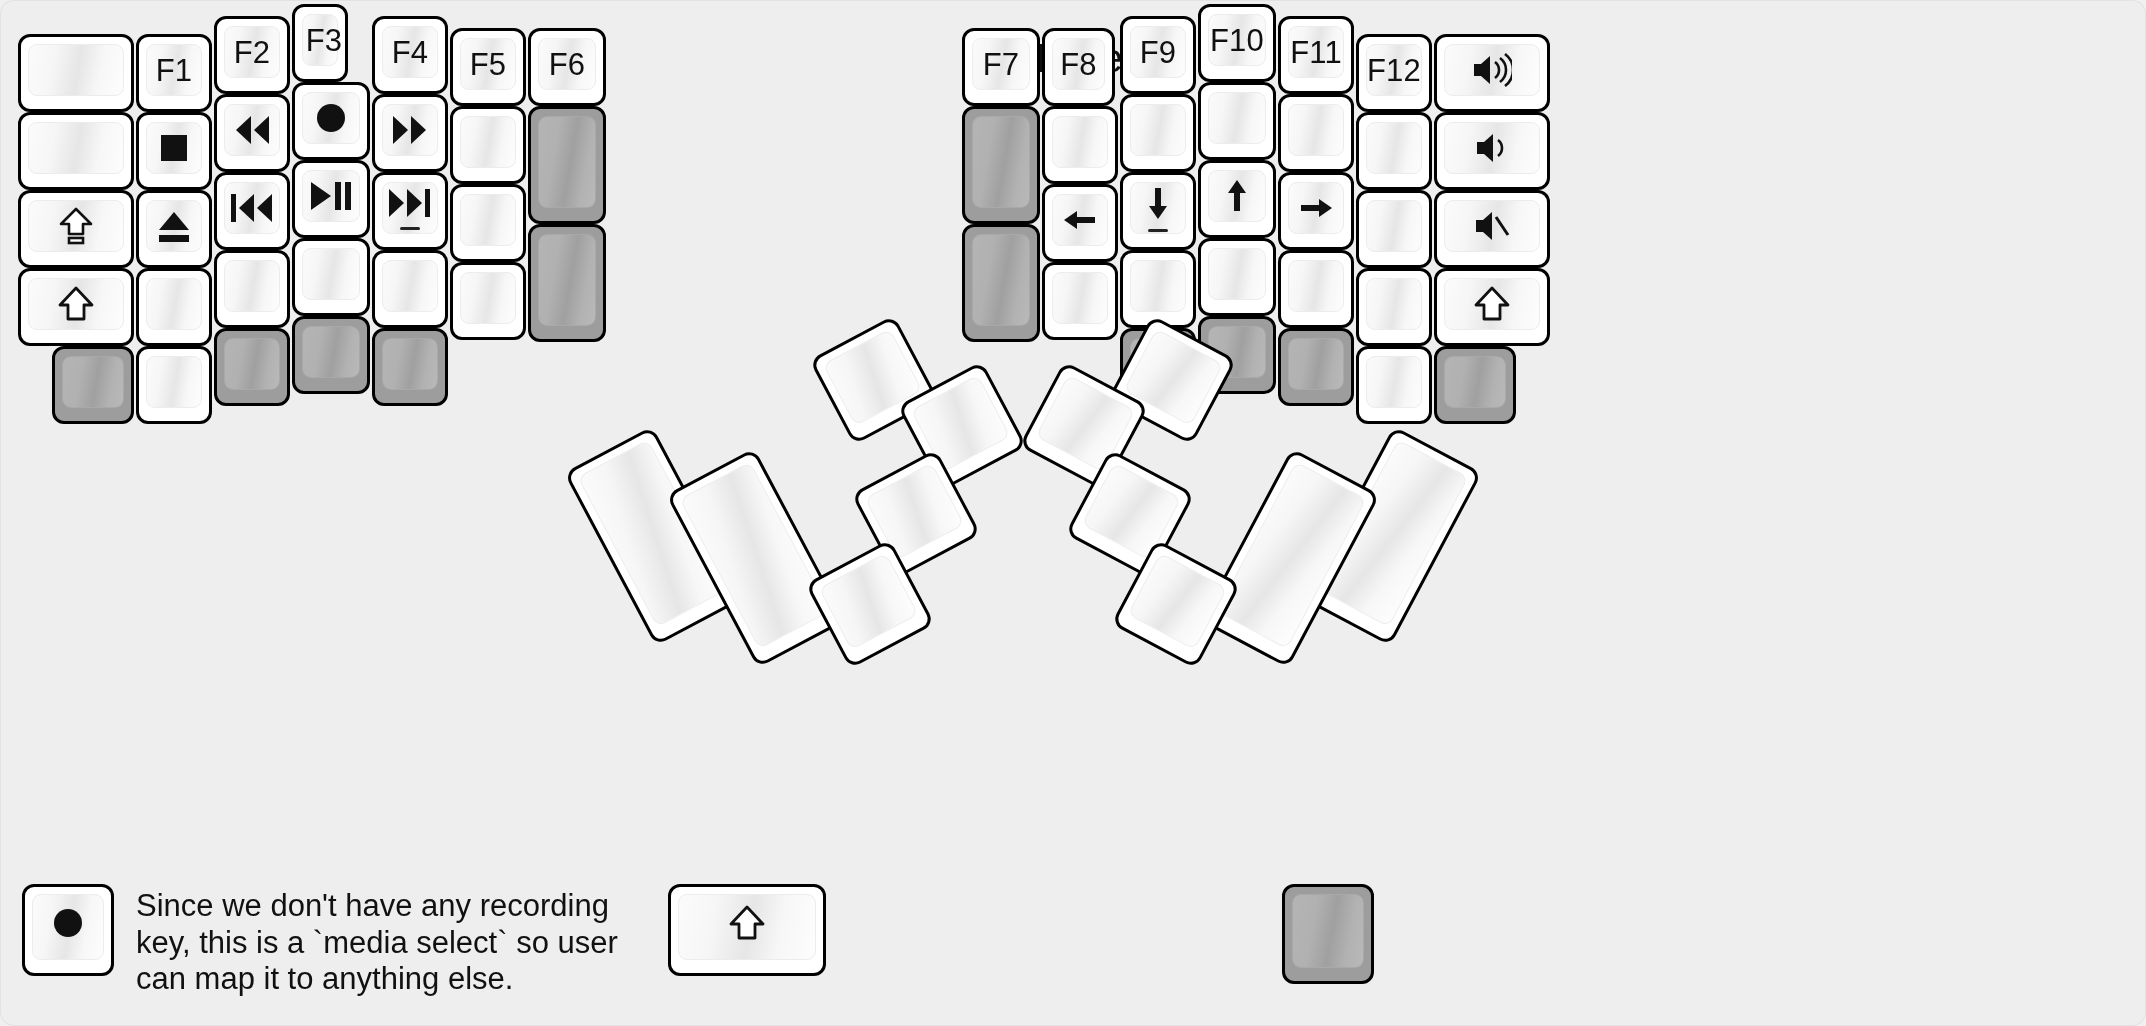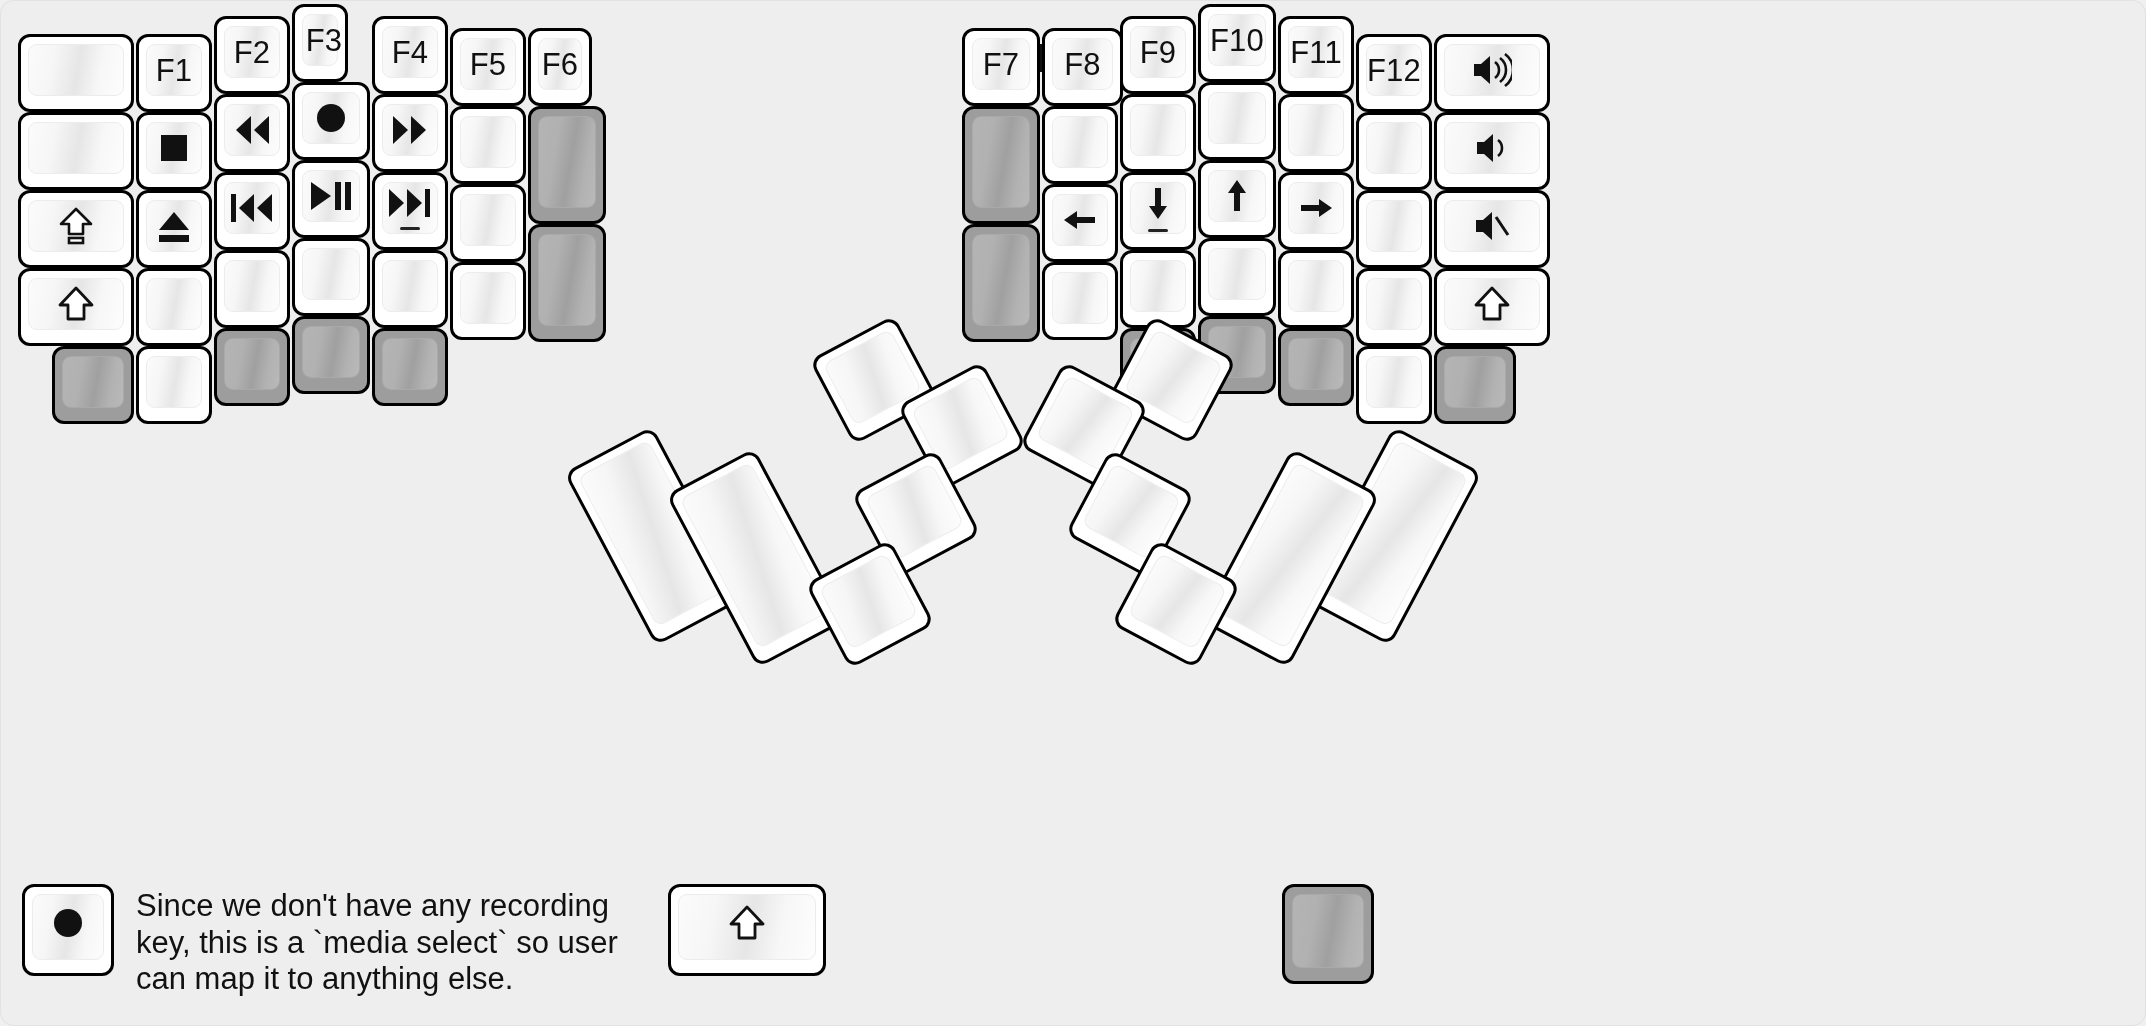--- a/index.html
+++ b/index.html
@@ -256,21 +256,21 @@
         <div class="lg"></div>
       </div>
       <div class="key" style="left: 450px; top: 184px; width: 76px; height: 78px;">
         <div class="cap"></div>
         <div class="lg"></div>
       </div>
       <div class="key" style="left: 450px; top: 262px; width: 76px; height: 78px;">
         <div class="cap"></div>
         <div class="lg"></div>
       </div>
-      <div class="key" style="left: 528px; top: 28px; width: 64px; height: 78px;">
+      <div class="key" style="left: 528px; top: 28px; width: 78px; height: 78px;">
         <div class="cap"></div>
         <div class="lg">F6</div>
       </div>
       <div class="key trans" style="left: 528px; top: 106px; width: 78px; height: 118px;">
         <div class="cap"></div>
         <div class="lg"></div>
       </div>
       <div class="key trans" style="left: 528px; top: 224px; width: 78px; height: 118px;">
         <div class="cap"></div>
         <div class="lg"></div>
@@ -280,21 +280,21 @@
         <div class="lg">F7</div>
       </div>
       <div class="key trans" style="left: 962px; top: 106px; width: 78px; height: 118px;">
         <div class="cap"></div>
         <div class="lg"></div>
       </div>
       <div class="key trans" style="left: 962px; top: 224px; width: 78px; height: 118px;">
         <div class="cap"></div>
         <div class="lg"></div>
       </div>
-      <div class="key" style="left: 1042px; top: 28px; width: 81px; height: 78px;">
+      <div class="key" style="left: 1042px; top: 28px; width: 73px; height: 78px;">
         <div class="cap"></div>
         <div class="lg">F8</div>
       </div>
       <div class="key" style="left: 1042px; top: 106px; width: 76px; height: 78px;">
         <div class="cap"></div>
         <div class="lg"></div>
       </div>
       <div class="key sym" style="left: 1042px; top: 184px; width: 76px; height: 78px;">
         <div class="cap"></div>
         <div class="lg">

